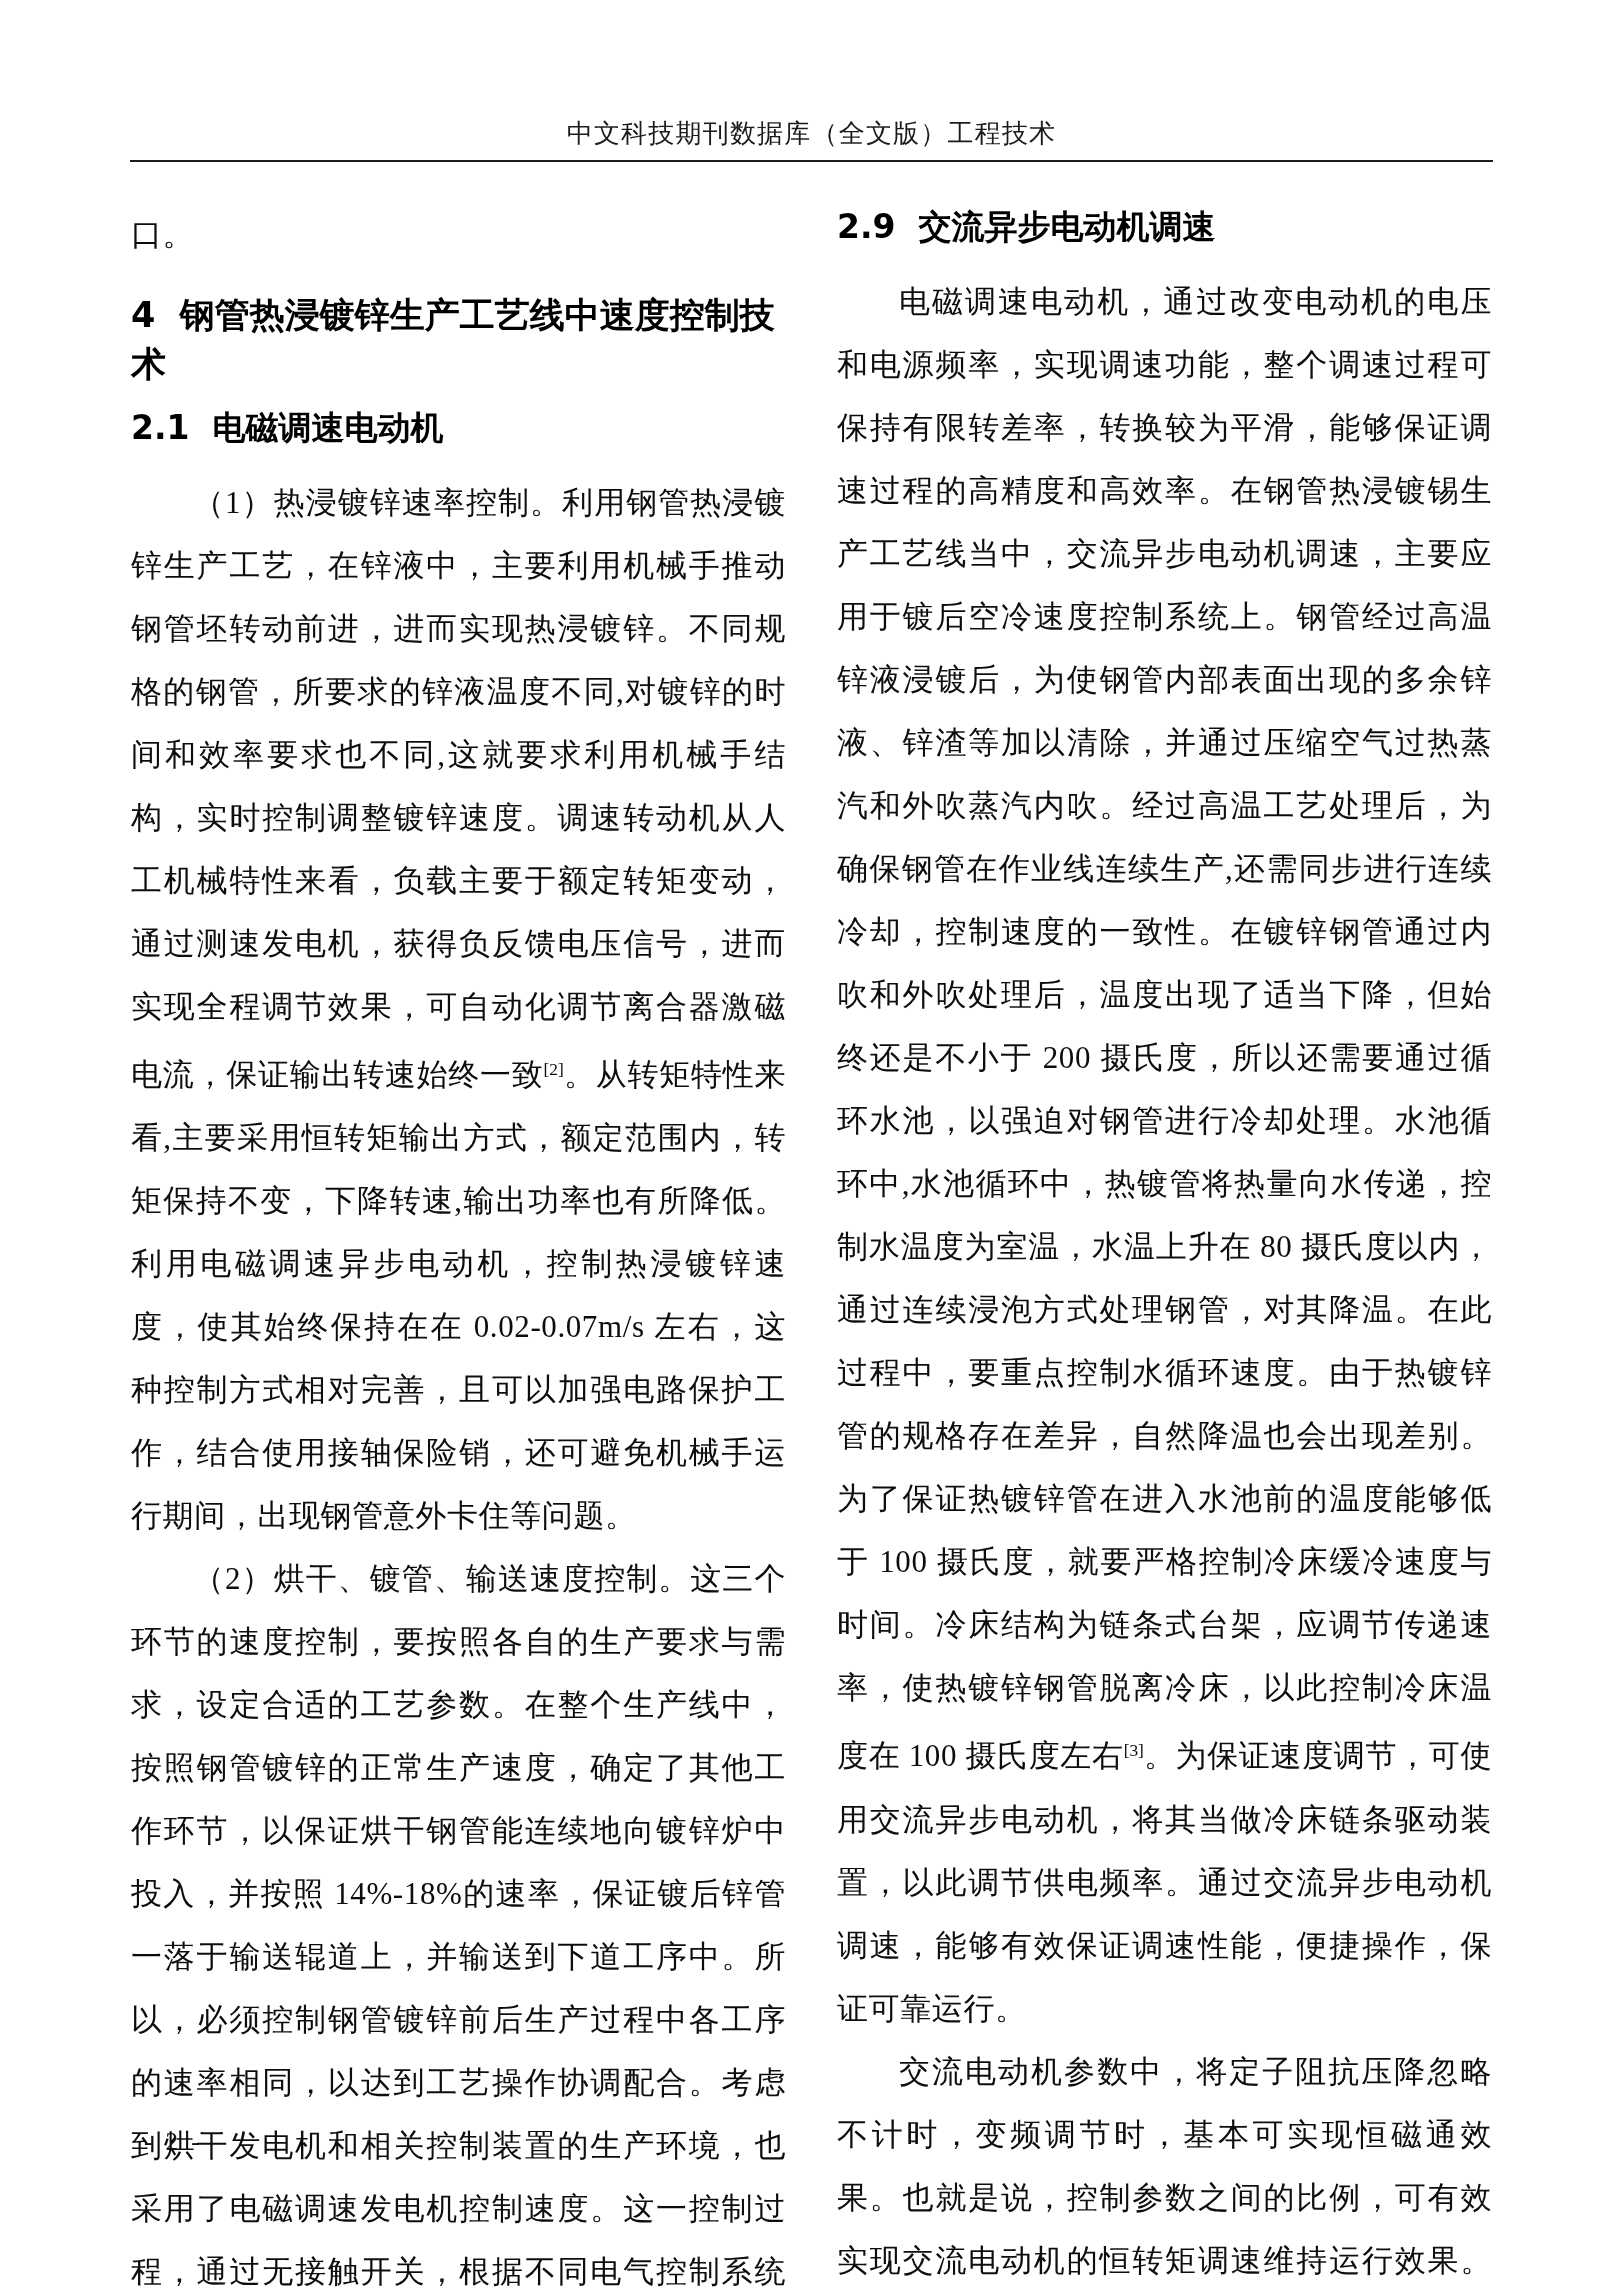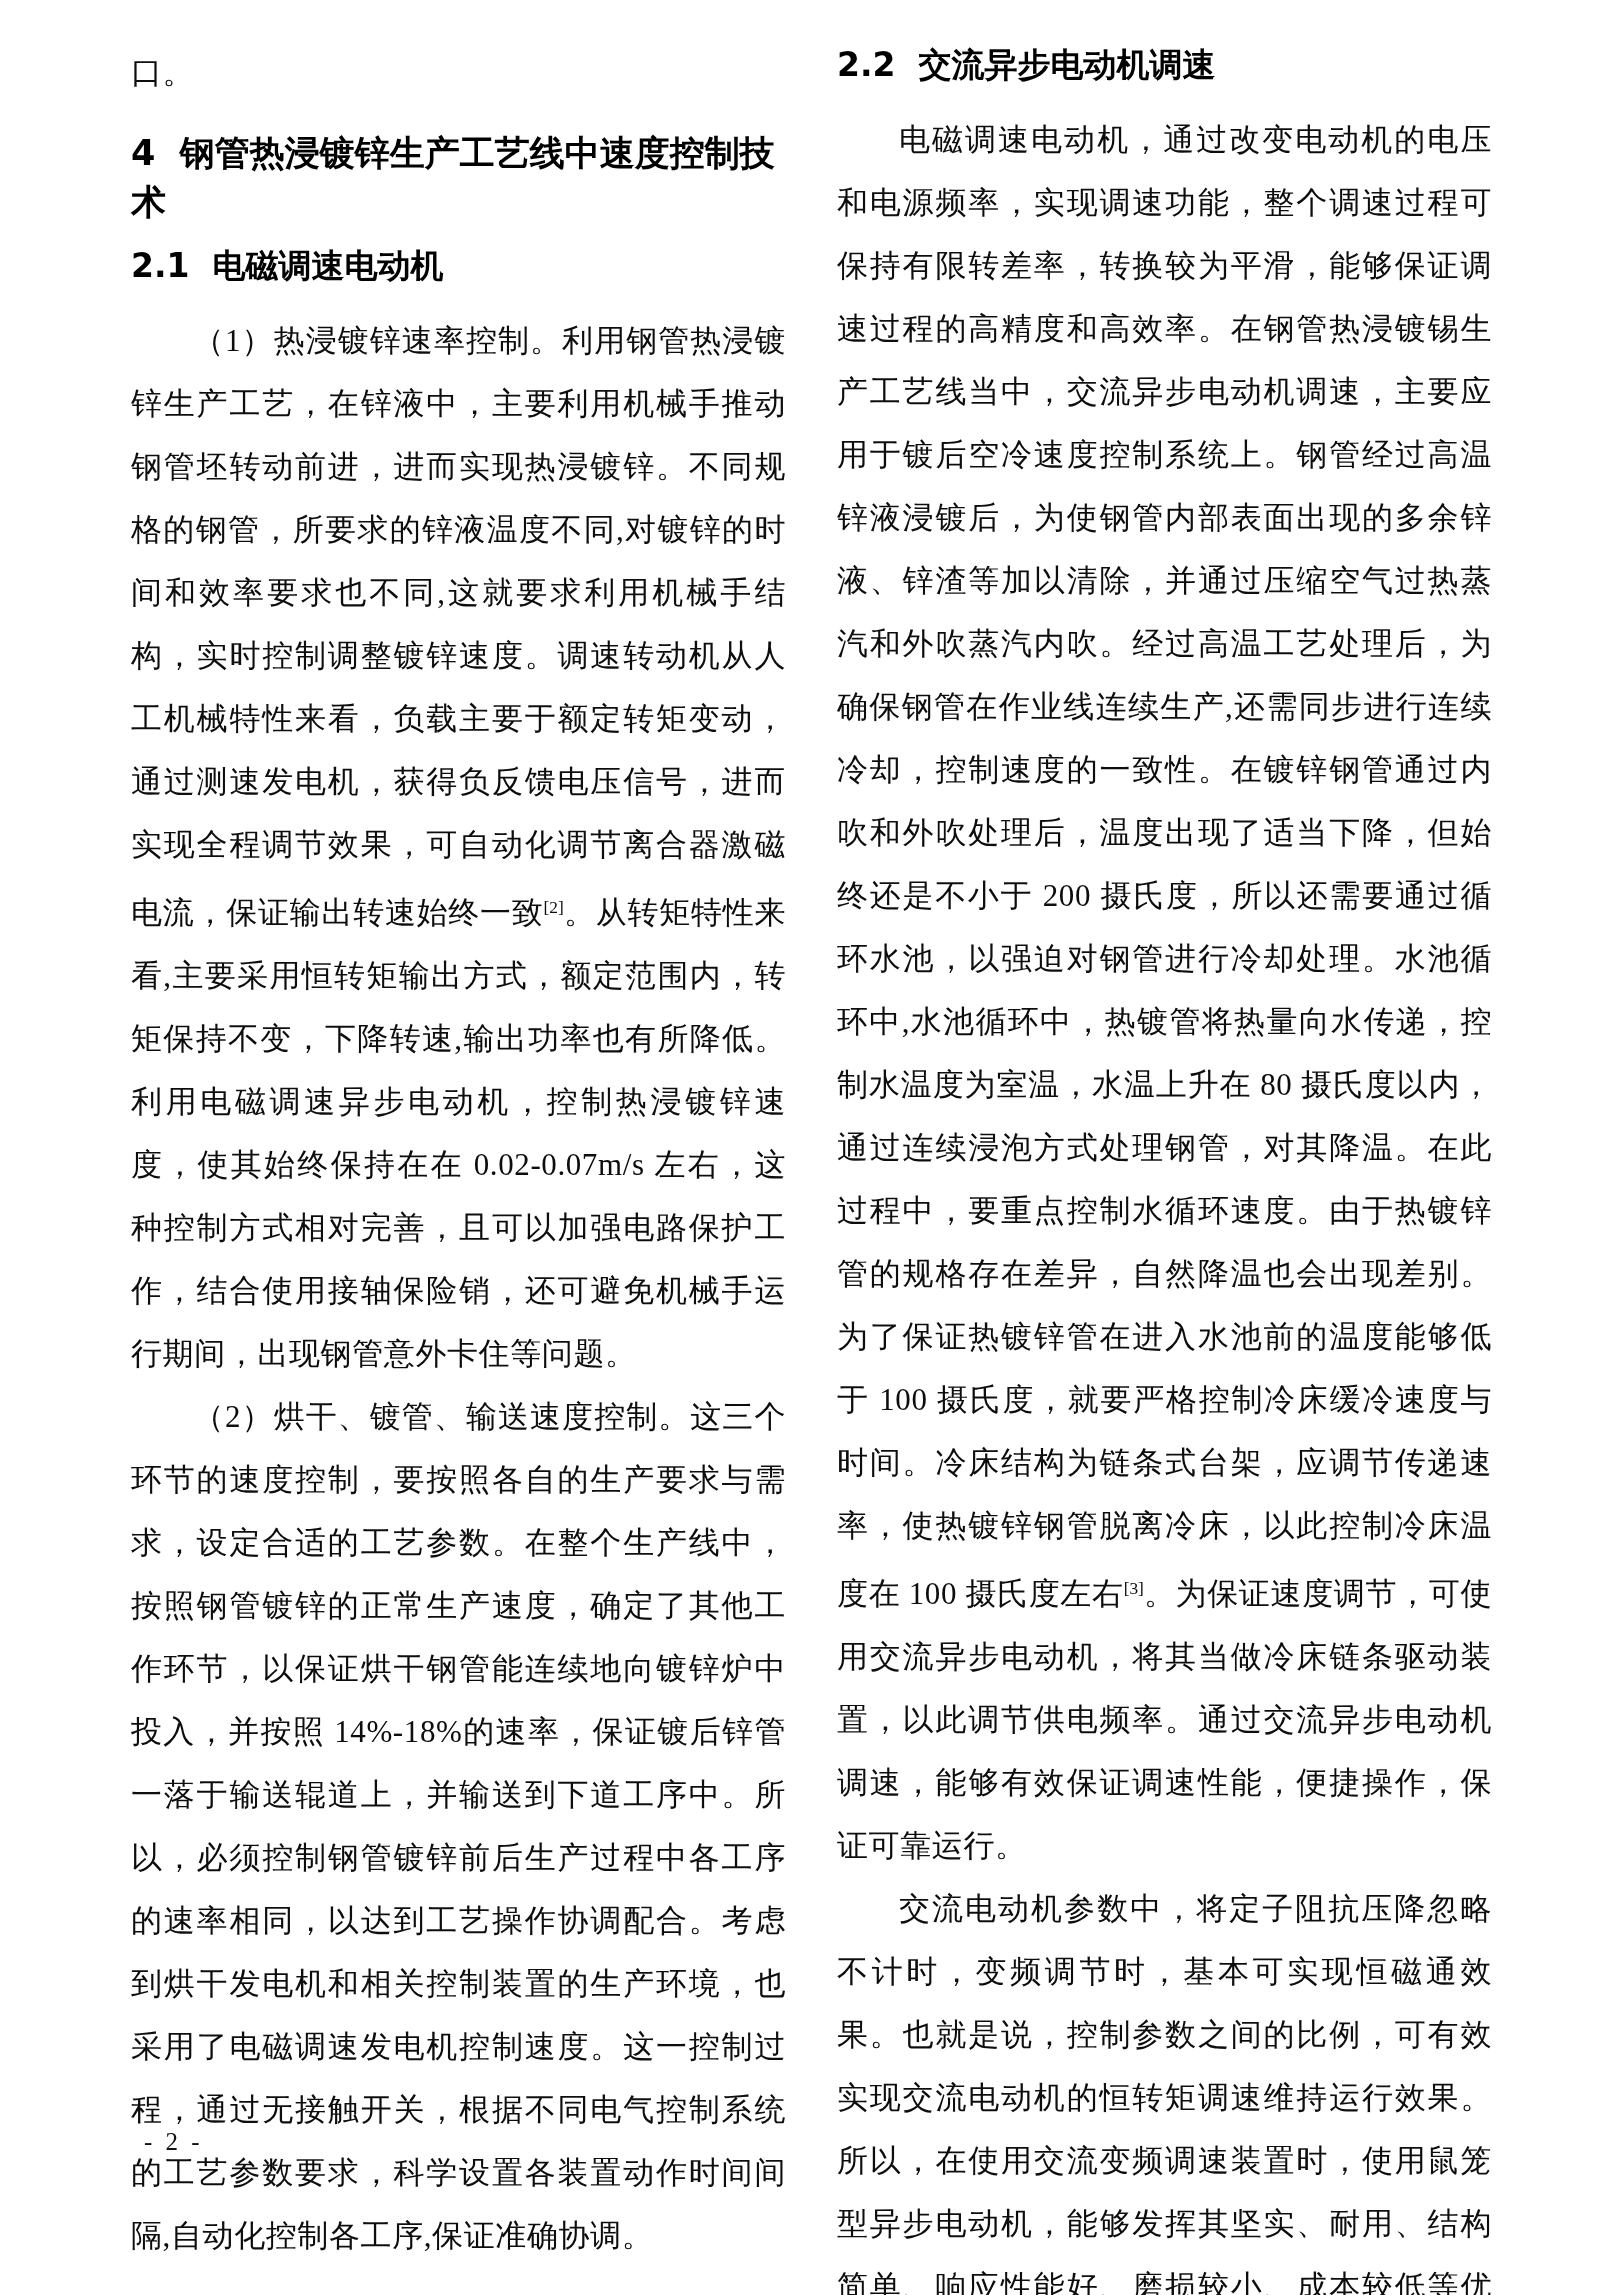--- a/index.html
+++ b/index.html
@@ -84,31 +84,35 @@
     font-size: 25px;
     letter-spacing: 3.5px;
     color: #111111;
     font-family: "Liberation Serif", "DejaVu Serif", serif;
   }
 </style>
 </head>
 <body>
 
 <div class="page">
+  <div class="header">
+    <div class="header-title">中文科技期刊数据库（全文版）工程技术</div>
+    <div class="header-rule"></div>
+  </div>
 
   <div class="content">
     <div class="column">
         <p class="para"><span>口。</span></p>
         <div class="h1">4  钢管热浸镀锌生产工艺线中速度控制技术</div>
         <div class="h2">2.1  电磁调速电动机</div>
         <p class="para indent"><span>（1）热浸镀锌速率控制。利用钢管热浸镀锌生产工艺，在锌液中，主要利用机械手推动钢管坯转动前进，进而实现热浸镀锌。不同规格的钢管，所要求的锌液温度不同,对镀锌的时间和效率要求也不同,这就要求利用机械手结构，实时控制调整镀锌速度。调速转动机从人工机械特性来看，负载主要于额定转矩变动，通过测速发电机，获得负反馈电压信号，进而实现全程调节效果，可自动化调节离合器激磁电流，保证输出转速始终一致</span><span class="sup">[2]</span><span>。从转矩特性来看,主要采用恒转矩输出方式，额定范围内，转矩保持不变，下降转速,输出功率也有所降低。利用电磁调速异步电动机，控制热浸镀锌速度，使其始终保持在在 0.02-0.07m/s 左右，这种控制方式相对完善，且可以加强电路保护工作，结合使用接轴保险销，还可避免机械手运行期间，出现钢管意外卡住等问题。</span></p>
         <p class="para indent"><span>（2）烘干、镀管、输送速度控制。这三个环节的速度控制，要按照各自的生产要求与需求，设定合适的工艺参数。在整个生产线中，按照钢管镀锌的正常生产速度，确定了其他工作环节，以保证烘干钢管能连续地向镀锌炉中投入，并按照 14%-18%的速率，保证镀后锌管一落于输送辊道上，并输送到下道工序中。所以，必须控制钢管镀锌前后生产过程中各工序的速率相同，以达到工艺操作协调配合。考虑到烘干发电机和相关控制装置的生产环境，也采用了电磁调速发电机控制速度。这一控制过程，通过无接触开关，根据不同电气控制系统的工艺参数要求，科学设置各装置动作时间间隔,自动化控制各工序,保证准确协调。</span></p>
       </div>
     <div class="column">
-        <div class="h2">2.2  交流异步电动机调速</div>
+        <div class="h2">2.9  交流异步电动机调速</div>
         <p class="para indent"><span>电磁调速电动机，通过改变电动机的电压和电源频率，实现调速功能，整个调速过程可保持有限转差率，转换较为平滑，能够保证调速过程的高精度和高效率。在钢管热浸镀锡生产工艺线当中，交流异步电动机调速，主要应用于镀后空冷速度控制系统上。钢管经过高温锌液浸镀后，为使钢管内部表面出现的多余锌液、锌渣等加以清除，并通过压缩空气过热蒸汽和外吹蒸汽内吹。经过高温工艺处理后，为确保钢管在作业线连续生产,还需同步进行连续冷却，控制速度的一致性。在镀锌钢管通过内吹和外吹处理后，温度出现了适当下降，但始终还是不小于 200 摄氏度，所以还需要通过循环水池，以强迫对钢管进行冷却处理。水池循环中,水池循环中，热镀管将热量向水传递，控制水温度为室温，水温上升在 80 摄氏度以内，通过连续浸泡方式处理钢管，对其降温。在此过程中，要重点控制水循环速度。由于热镀锌管的规格存在差异，自然降温也会出现差别。为了保证热镀锌管在进入水池前的温度能够低于 100 摄氏度，就要严格控制冷床缓冷速度与时间。冷床结构为链条式台架，应调节传递速率，使热镀锌钢管脱离冷床，以此控制冷床温度在 100 摄氏度左右</span><span class="sup">[3]</span><span>。为保证速度调节，可使用交流异步电动机，将其当做冷床链条驱动装置，以此调节供电频率。通过交流异步电动机调速，能够有效保证调速性能，便捷操作，保证可靠运行。</span></p>
         <p class="para indent"><span>交流电动机参数中，将定子阻抗压降忽略不计时，变频调节时，基本可实现恒磁通效果。也就是说，控制参数之间的比例，可有效实现交流电动机的恒转矩调速维持运行效果。所以，在使用交流变频调速装置时，使用鼠笼型异步电动机，能够发挥其坚实、耐用、结构简单、响应性能好、磨损较小、成本较低等优势，在企业日常生产或恶劣环境下进行使用，便于维护，达到更好的应用效果。此外，当 50HZ 的额定运行频数被调节时，交换异步电动机的转速将显著减少，从而导致与之相关的冷却系统的转速和效果都受到影响。如果没有及时调整容量，这种状态将导致电机的温度上升，从而导致设备的故障，例如烧毁。因为采用了变频技术，所需的机械传动速度也有所降低，以此对机械传动设备进行一定的简化。</span></p>
       </div>
   </div>
 
   <div class="footer">- 2 -</div>
 </div>
 
 
 </body></html>

